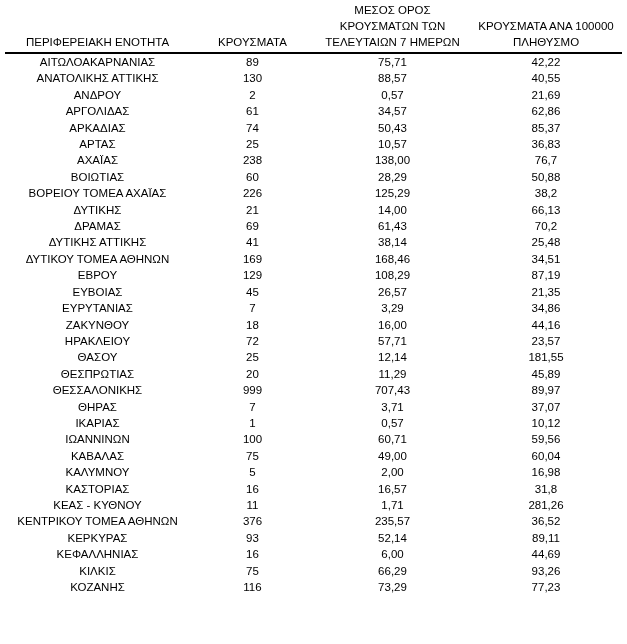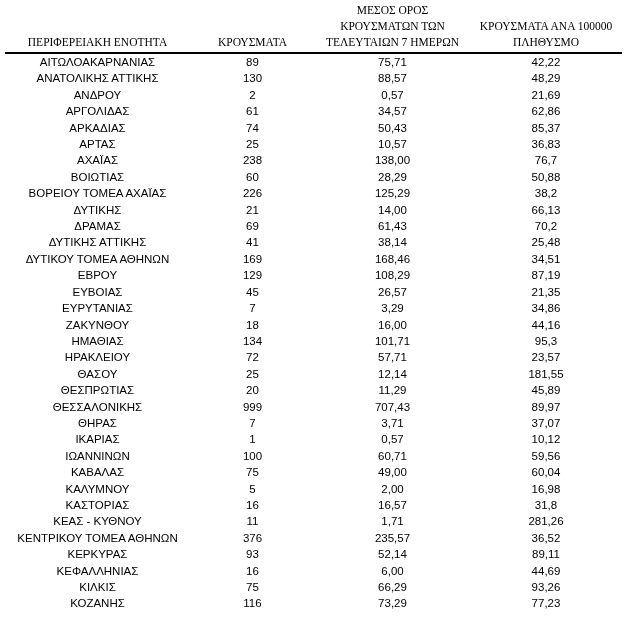--- a/index.html
+++ b/index.html
@@ -29,21 +29,20 @@
   col.col-avg     { width: 155px; }
   col.col-per100k { width: 152px; }
   thead th {
     font-weight: normal;
     text-align: center;
     vertical-align: bottom;
     white-space: pre-line;
     line-height: 16px;
     padding: 2px 2px 2px 2px;
     border-bottom: 2.5px solid #000000;
-    font-family: Liberation Serif, serif;
   }
   tbody td {
     text-align: center;
     vertical-align: middle;
     height: 16.4px;
     line-height: 16.4px;
     padding: 0 2px;
     white-space: nowrap;
     overflow: hidden;
   }
@@ -74,21 +73,21 @@
         <tr>
           <td>ΑΙΤΩΛΟΑΚΑΡΝΑΝΙΑΣ</td>
           <td>89</td>
           <td>75,71</td>
           <td>42,22</td>
         </tr>
         <tr>
           <td>ΑΝΑΤΟΛΙΚΗΣ ΑΤΤΙΚΗΣ</td>
           <td>130</td>
           <td>88,57</td>
-          <td>48,29</td>
+          <td>40,55</td>
         </tr>
         <tr>
           <td>ΑΝΔΡΟΥ</td>
           <td>2</td>
           <td>0,57</td>
           <td>21,69</td>
         </tr>
         <tr>
           <td>ΑΡΓΟΛΙΔΑΣ</td>
           <td>61</td>
@@ -165,26 +164,20 @@
           <td>ΕΥΡΥΤΑΝΙΑΣ</td>
           <td>7</td>
           <td>3,29</td>
           <td>34,86</td>
         </tr>
         <tr>
           <td>ΖΑΚΥΝΘΟΥ</td>
           <td>18</td>
           <td>16,00</td>
           <td>44,16</td>
-        </tr>
-        <tr>
-          <td>ΗΜΑΘΙΑΣ</td>
-          <td>134</td>
-          <td>101,71</td>
-          <td>95,3</td>
         </tr>
         <tr>
           <td>ΗΡΑΚΛΕΙΟΥ</td>
           <td>72</td>
           <td>57,71</td>
           <td>23,57</td>
         </tr>
         <tr>
           <td>ΘΑΣΟΥ</td>
           <td>25</td>

